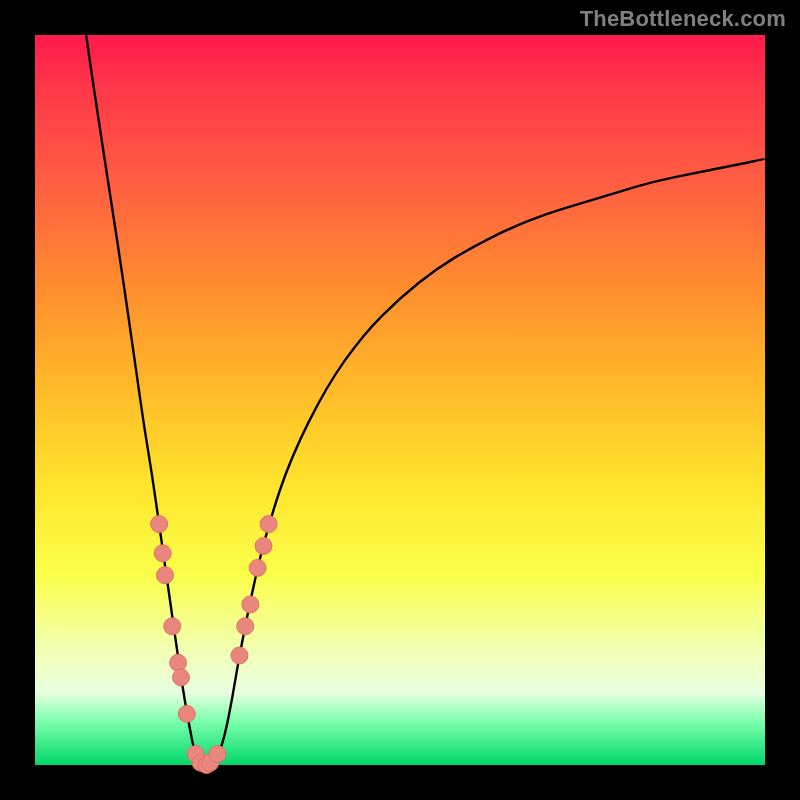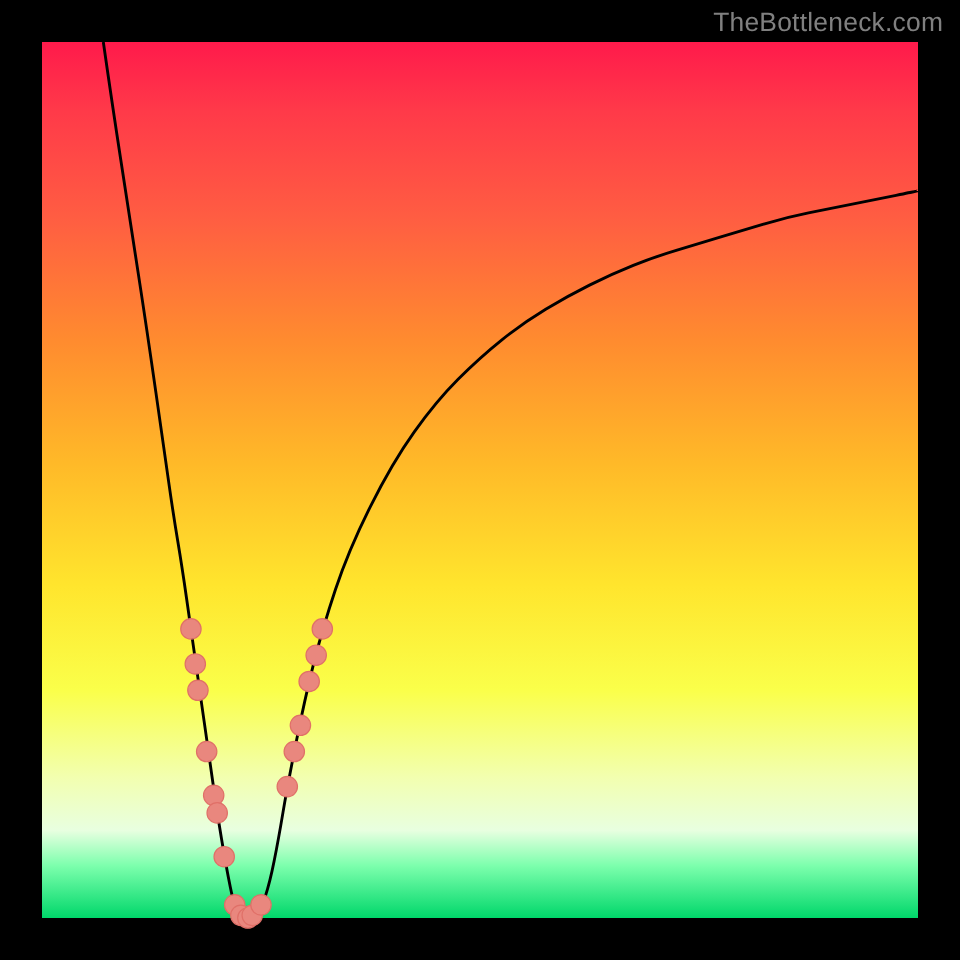--- a/index.html
+++ b/index.html
@@ -40,21 +40,21 @@
       #7dffad 94%,
       #00d76a 100%
     );
   }
   .watermark {
     position: absolute;
     top: 6px;
     right: 14px;
     color: #808080;
     font-size: 22px;
-    font-weight: 400;
+    font-weight: 700;
     letter-spacing: 0.2px;
     user-select: none;
   }
   svg.curve {
     position: absolute;
     top: 0;
     left: 0;
     width: 730px;
     height: 730px;
     overflow: visible;

